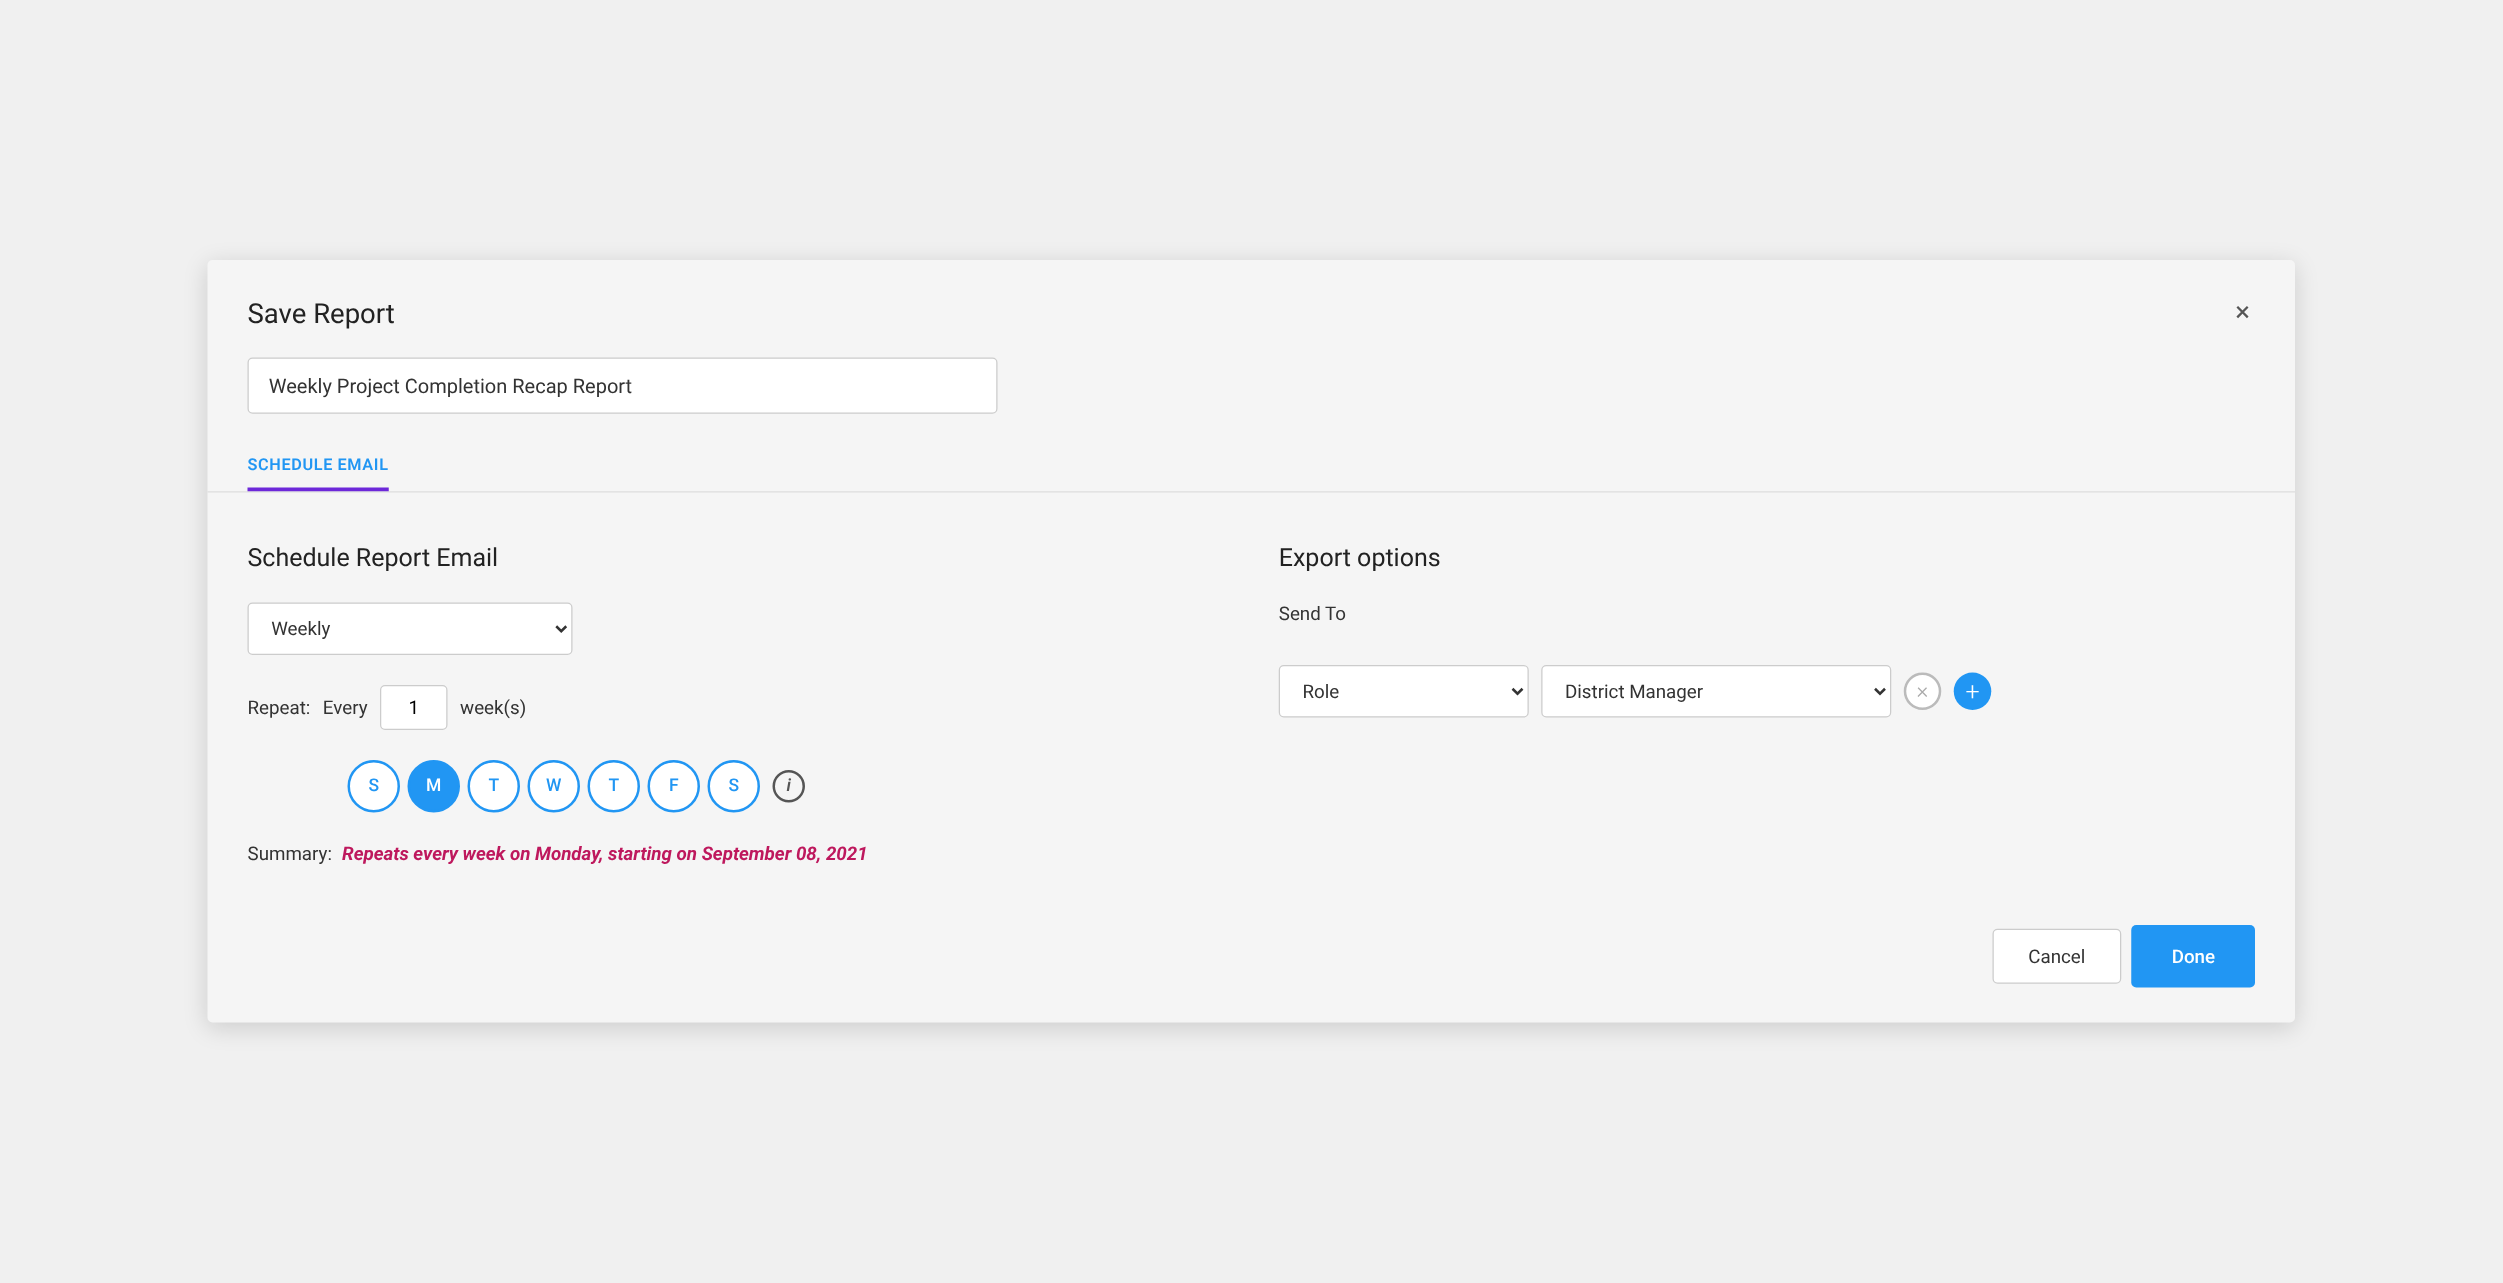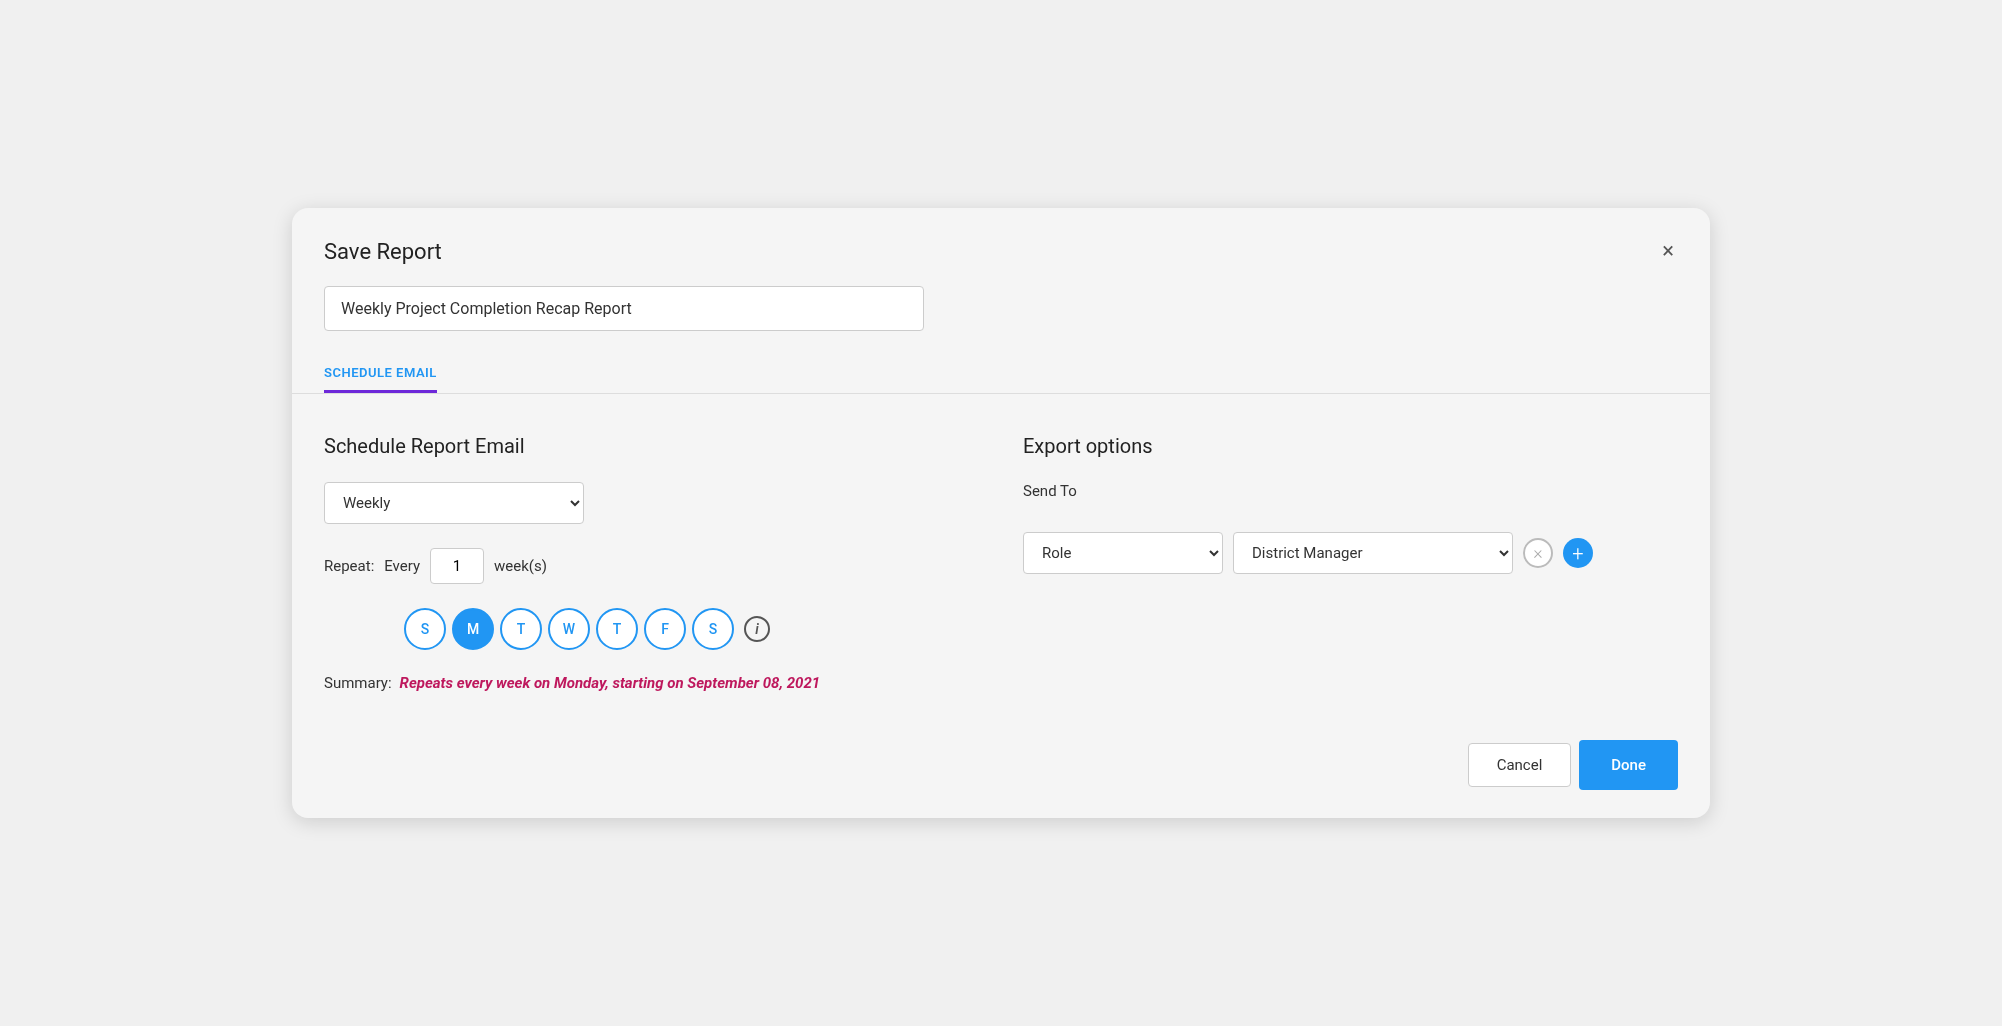--- a/index.html
+++ b/index.html
@@ -13,22 +13,22 @@
       background: #f0f0f0;
       display: flex;
       justify-content: center;
       align-items: center;
       min-height: 100vh;
       padding: 20px;
     }
 
     .modal-overlay {
       background: #f5f5f5;
-      border-radius: 16px;
-      width: 1418px;
+      border-radius: 4px;
+      width: 1670px;
       max-width: 100%;
       box-shadow: 0 4px 20px rgba(0,0,0,0.15);
       position: relative;
     }
 
     .modal-header {
       display: flex;
       justify-content: space-between;
       align-items: center;
       padding: 28px 32px 20px 32px;

